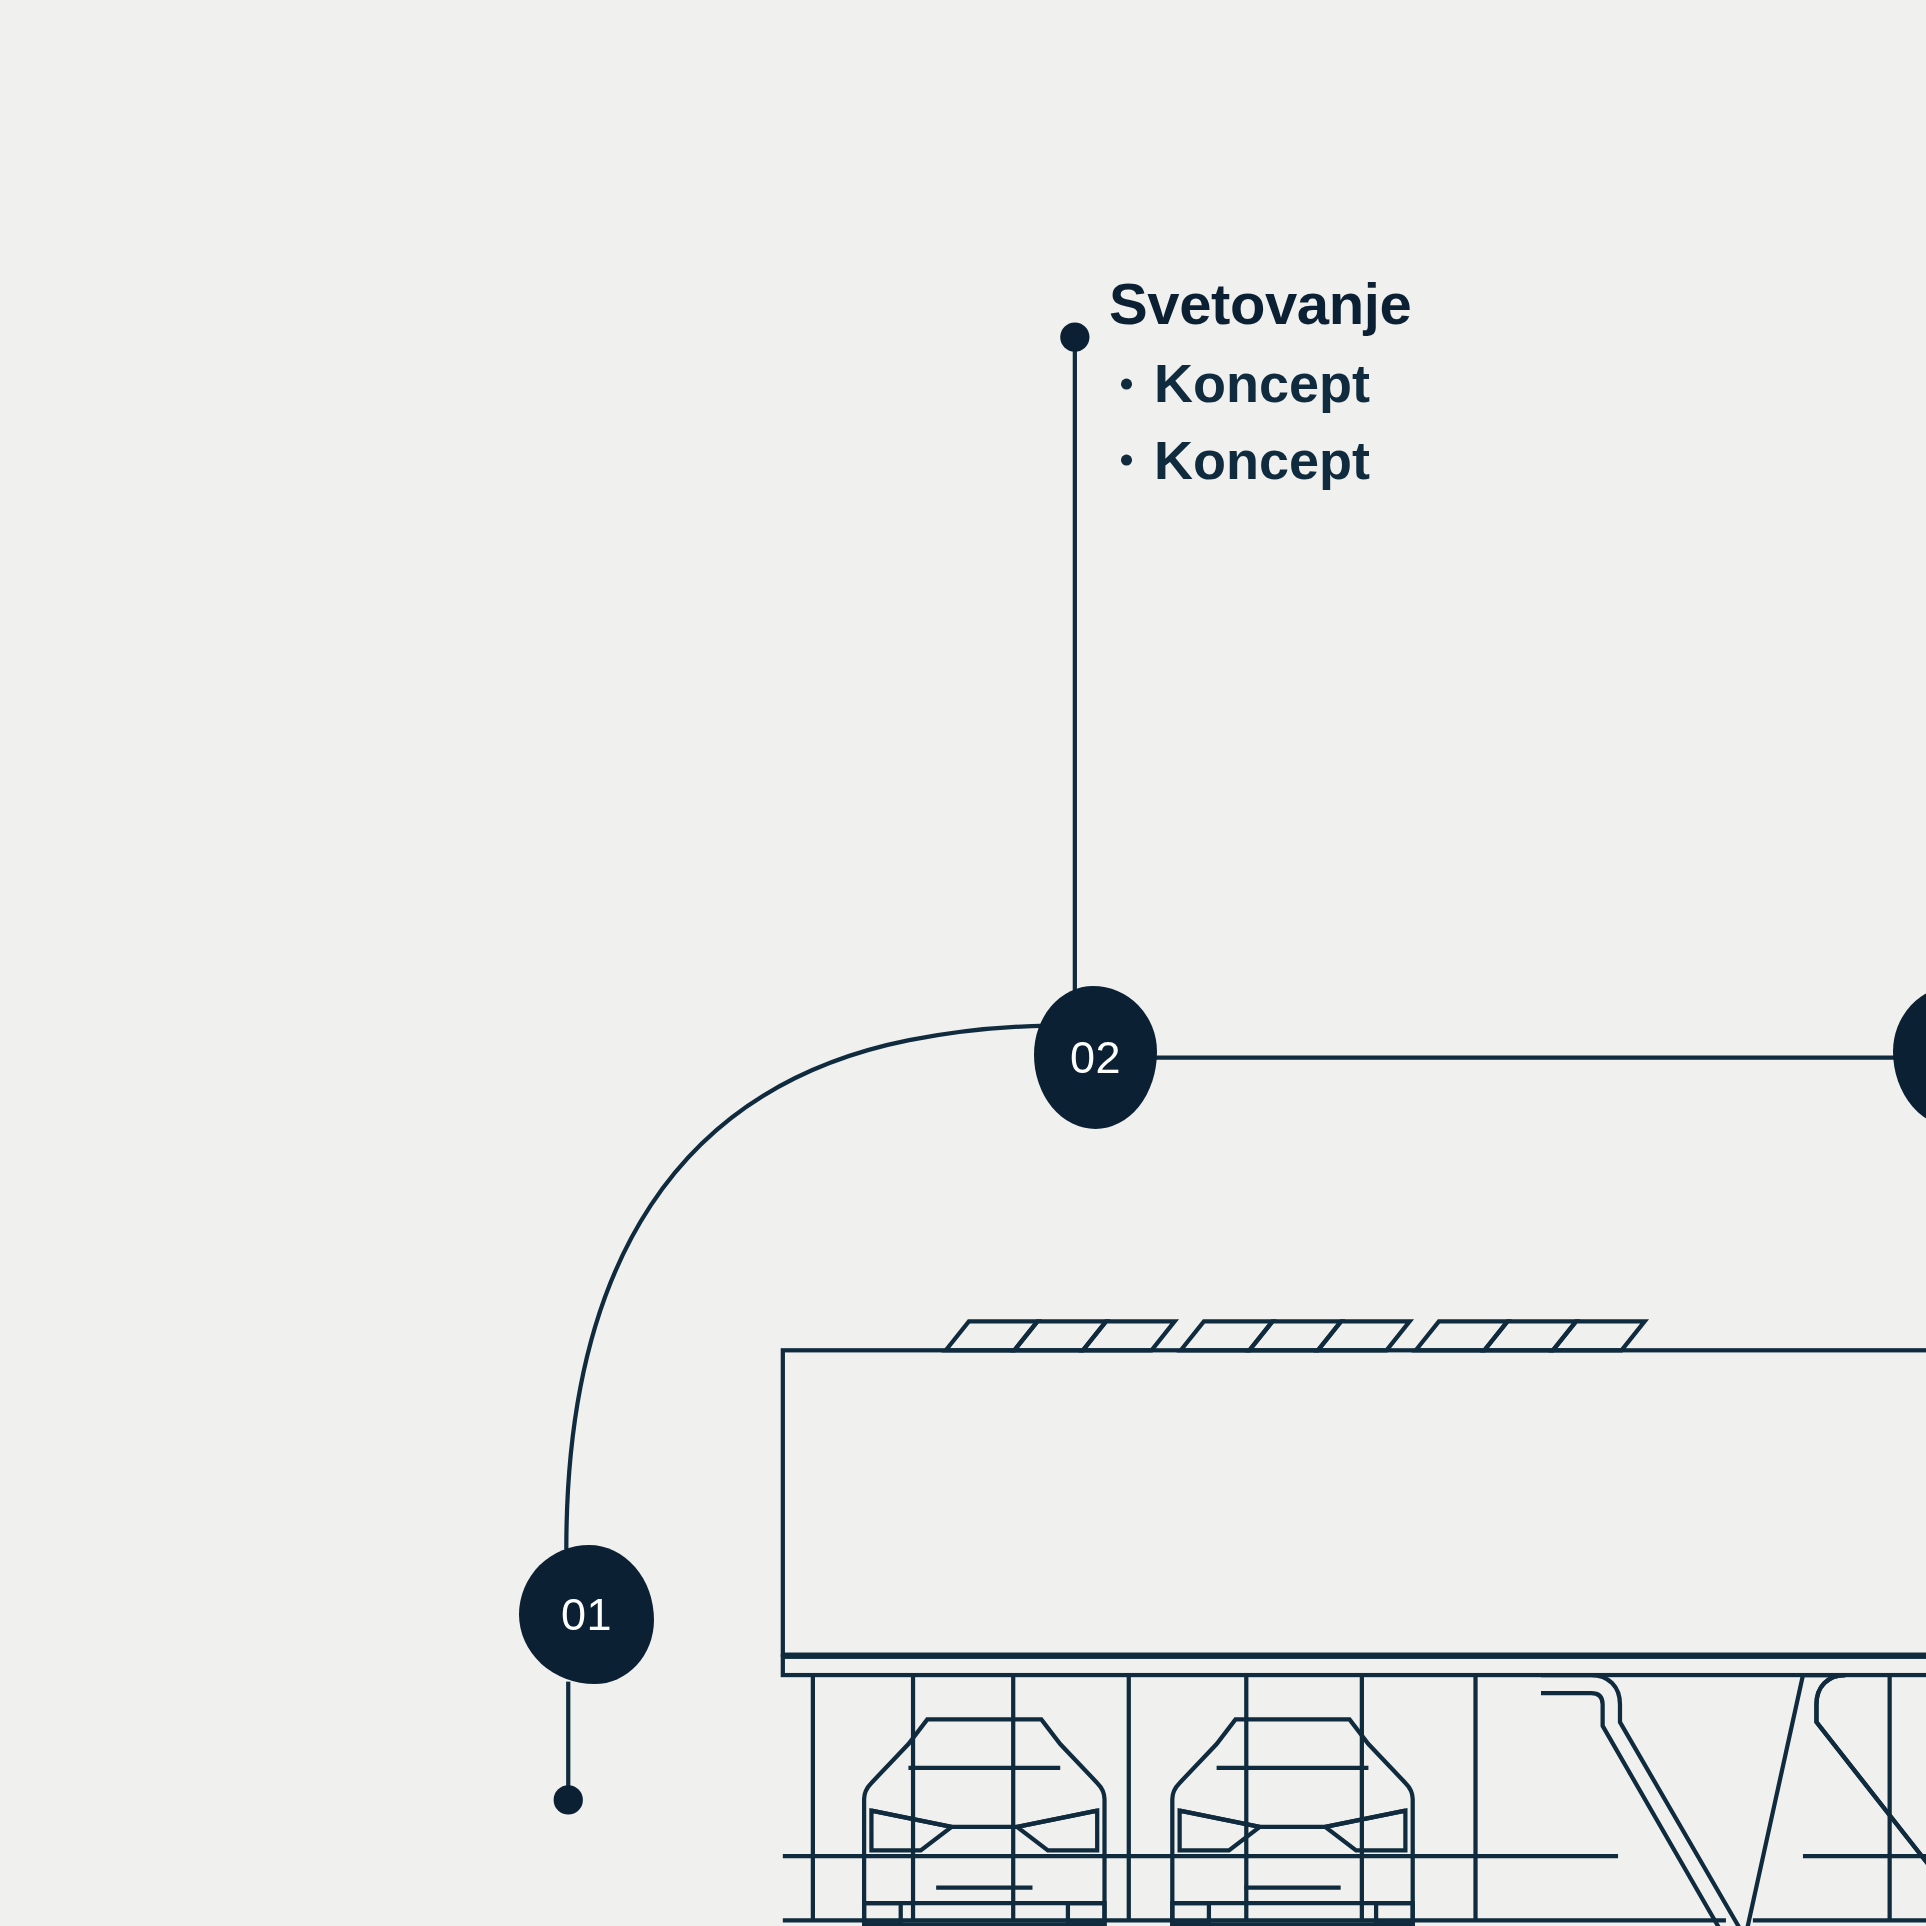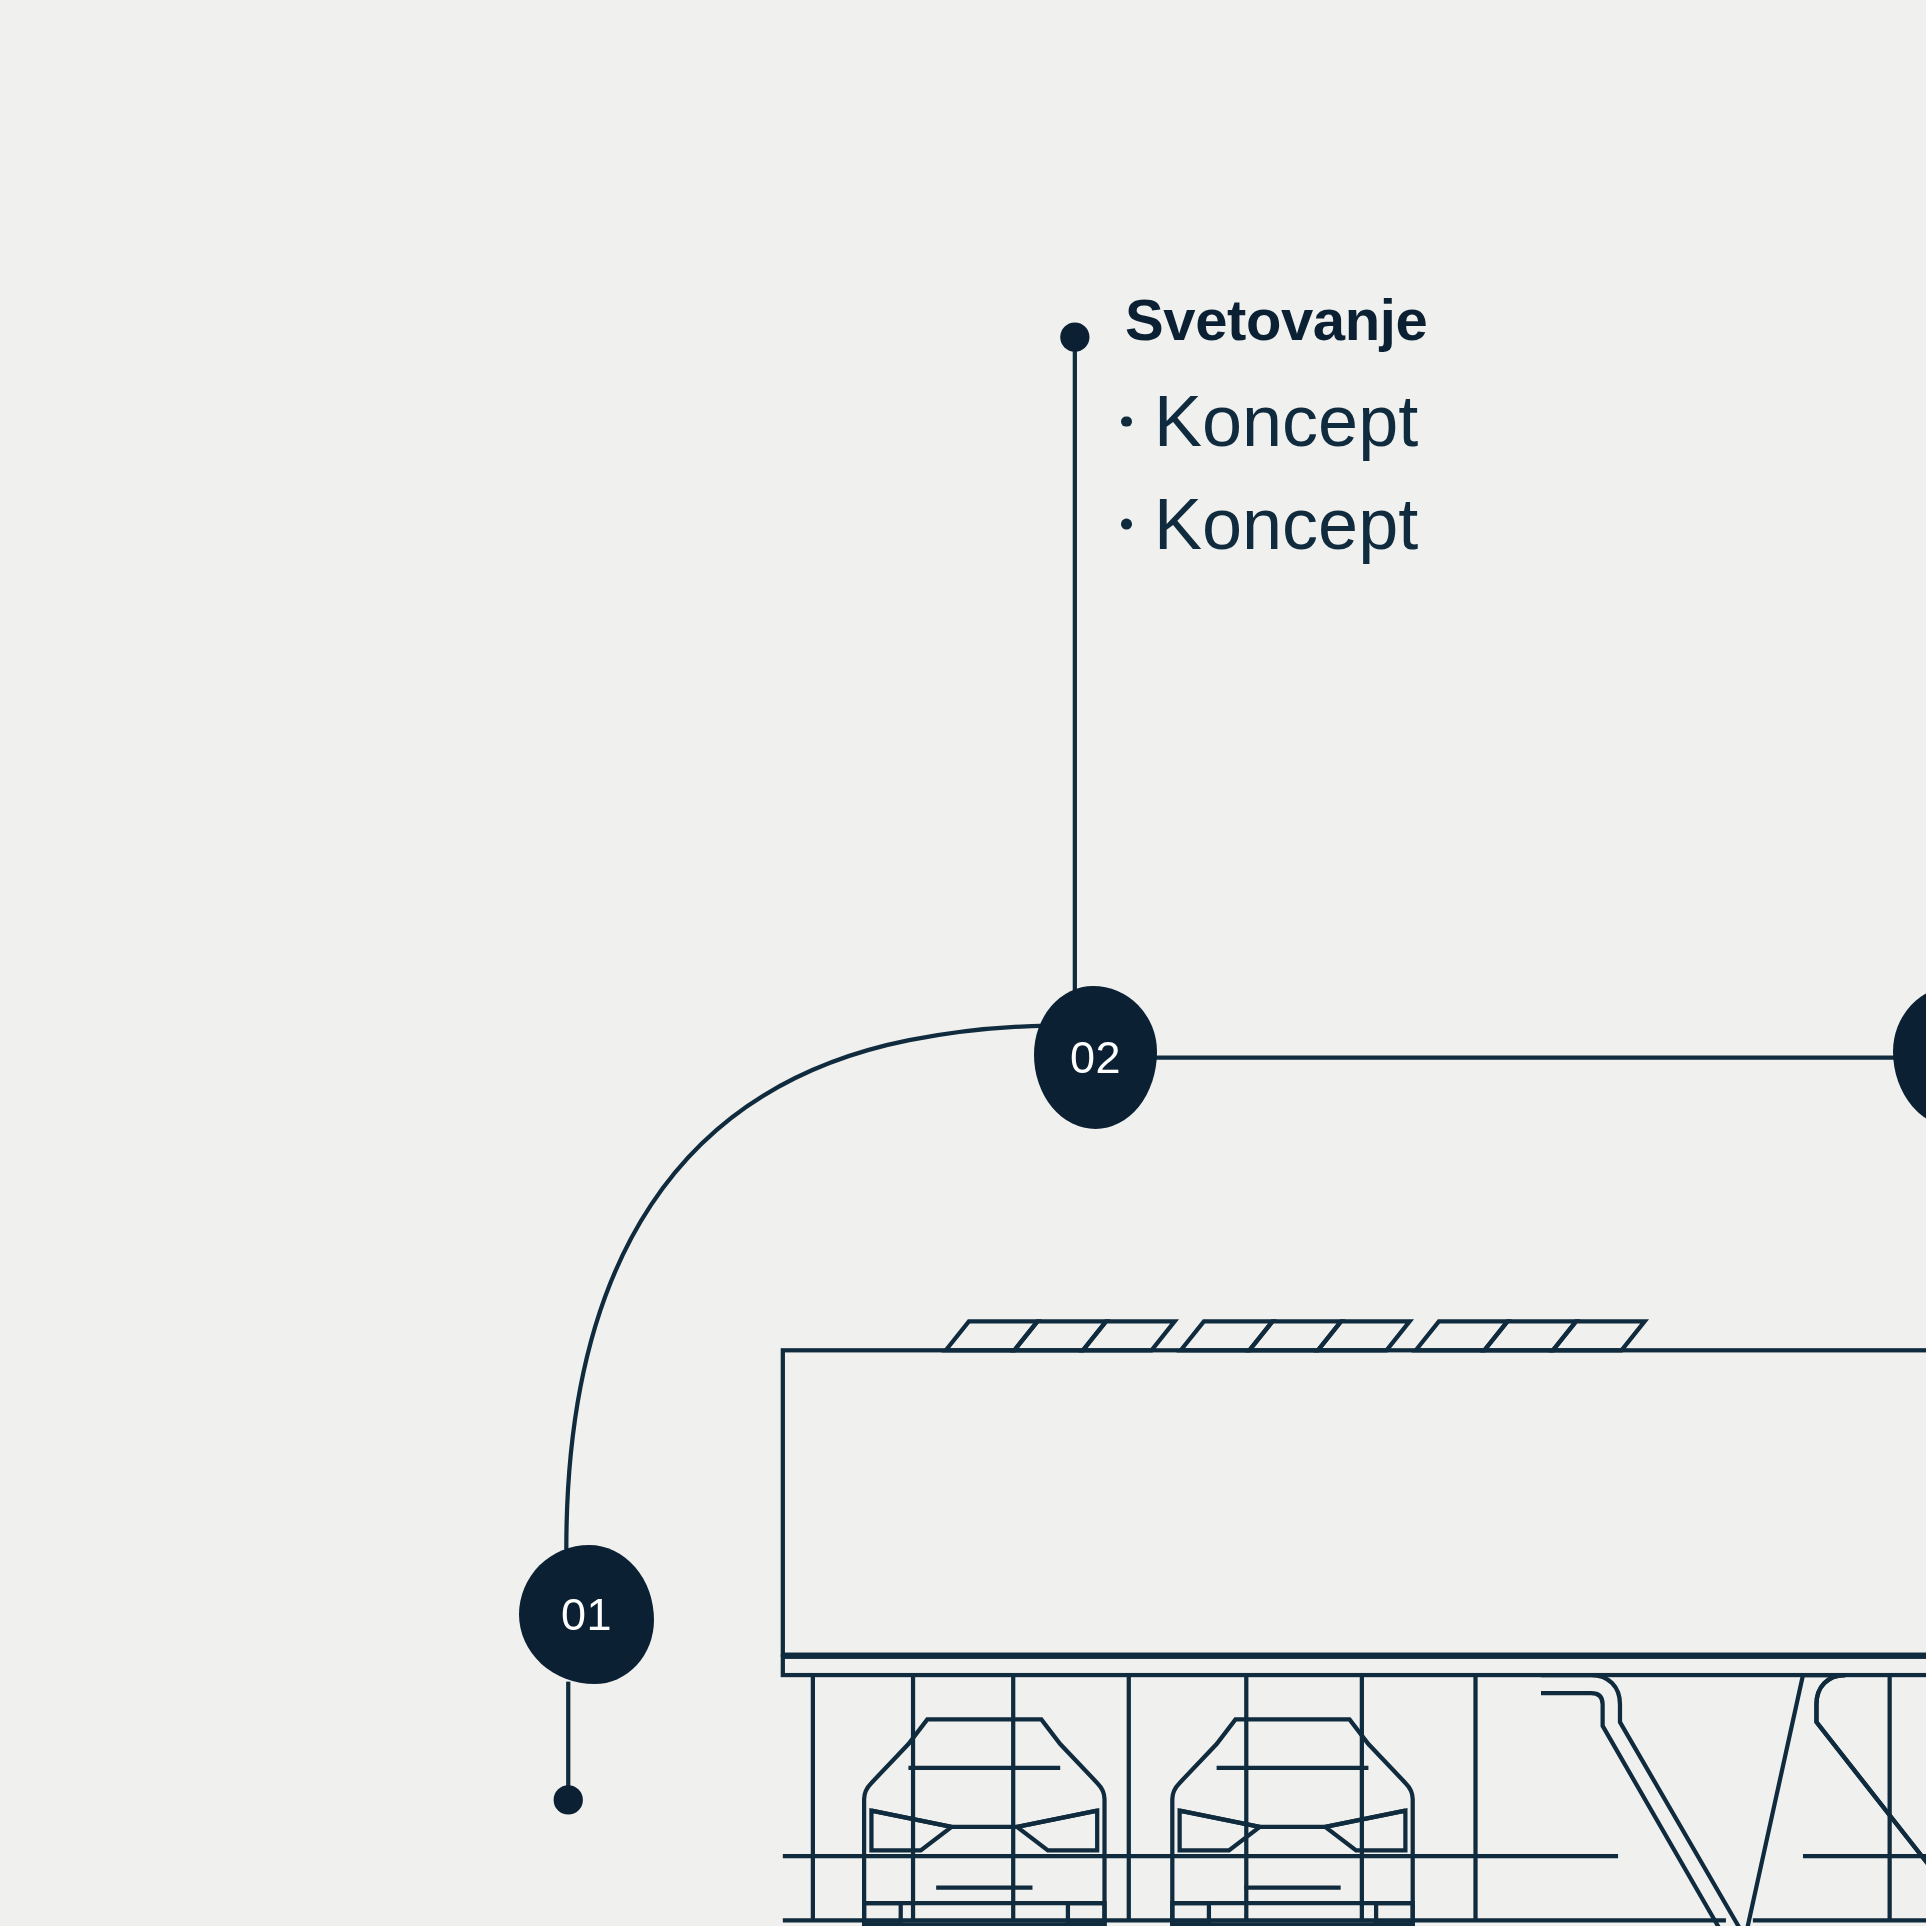--- a/index.html
+++ b/index.html
@@ -30,33 +30,33 @@
   .label-block {
     position: absolute;
   }
   .lb-title {
     font-family: "Liberation Sans", sans-serif;
     font-weight: bold;
     font-size: 58px;
     line-height: 1.18;
     color: #0b2133;
     letter-spacing: -0.4px;
-    margin: 16px;
+    margin: 0;
     white-space: pre-line;
   }
   .lb-list {
     list-style: none;
     margin: 7px 0 0 0;
     padding: 0;
   }
   .lb-list li {
     position: relative;
     font-family: "Liberation Sans", sans-serif;
-    font-weight: normal;
-    font-size: 72px;
+    font-weight: bold;
+    font-size: 54px;
     line-height: 1.42;
     color: #0f2b3d;
     padding-left: 45px;
     white-space: nowrap;
   }
   .lb-list li .bullet {
     position: absolute;
     left: 12.3px;
     top: 50%;
     transform: translateY(-50%);

